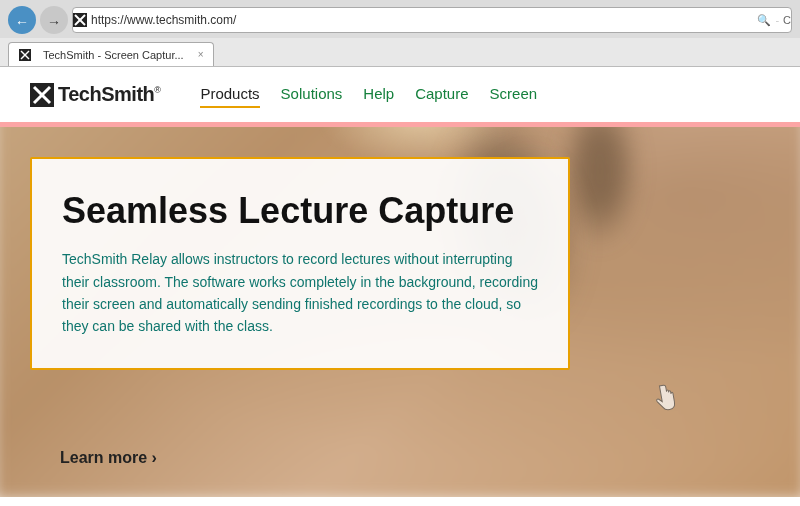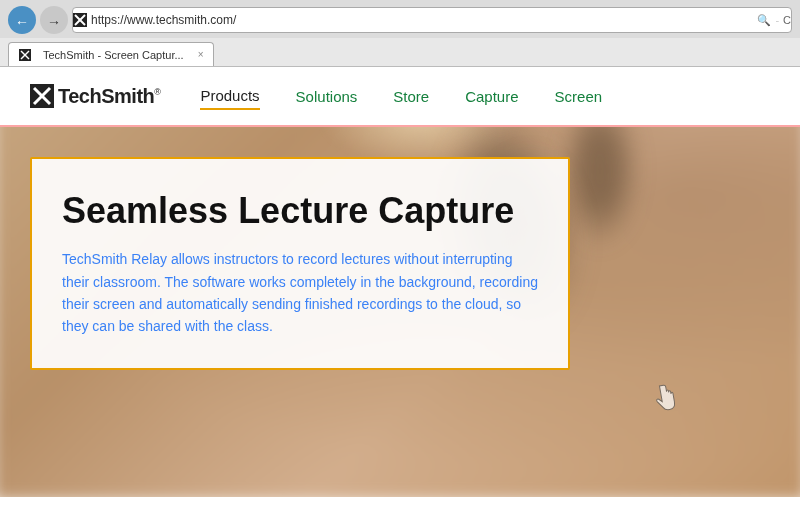--- a/index.html
+++ b/index.html
@@ -171,21 +171,21 @@
       width: 200px; height: 100px;
       background: radial-gradient(ellipse, rgba(240,220,180,0.7) 0%, transparent 70%);
       filter: blur(5px);
     }
 
     
     .site-nav {
       position: relative;
       z-index: 10;
       background: white;
-      border-bottom: 2px solid #fca5a5;
+      border-bottom: 5px solid #fca5a5;
       display: flex;
       align-items: center;
       padding: 8px 30px;
       height: 60px;
     }
 
     .site-logo {
       display: flex;
       align-items: center;
       gap: 4px;
@@ -205,22 +205,21 @@
     }
 
     .logo-text sup {
       font-size: 9px;
       font-weight: 400;
       vertical-align: super;
     }
 
     .nav-links {
       display: flex;
-      gap: 36px;
-      align-items: center;
+      gap: 21px;
       flex: 1;
     }
 
     .nav-link {
       font-size: 15px;
       color: #15803d;
       text-decoration: none;
       cursor: pointer;
       padding: 4px 0;
     }
@@ -253,21 +252,21 @@
     .hero-title {
       font-size: 36px;
       font-weight: 700;
       color: #111;
       margin-bottom: 16px;
       line-height: 1.2;
     }
 
     .hero-description {
       font-size: 14px;
-      color: #3b82f6;
+      color: #0f766e;
       line-height: 1.6;
       margin-bottom: 0;
     }
 
     .learn-more {
       position: absolute;
       bottom: 30px;
       left: 30px;
       font-size: 16px;
       font-weight: 600;
@@ -345,33 +344,34 @@
         <line x1="20" y1="4" x2="4" y2="20" stroke="white" stroke-width="3"></line>
       </svg>
       <span class="logo-text">
         <span>TechSmith</span><sup>®</sup>
       </span>
     </div>
 
     <div class="nav-links">
       <a class="nav-link highlighted">Products</a>
       <a class="nav-link">Solutions</a>
-      <a class="nav-link">Store</a>
+      <a class="nav-link">Help</a>
       <a class="nav-link">Capture</a>
       <a class="nav-link">Screen</a>
     </div>
   </nav>
 
   <div class="hero-section">
     <div class="hero-card">
       <h1 class="hero-title">Seamless Lecture Capture</h1>
       <p class="hero-description">TechSmith Relay allows instructors to record lectures without interrupting their classroom. The software works completely in the background, recording their screen and automatically sending finished recordings to the cloud, so they can be shared with the class.</p>
     </div>
   </div>
 
+  <a class="learn-more" style="position:absolute; bottom:30px; left:60px; z-index:5;">Learn more ›</a>
 
   <div class="cursor-indicator">
     <svg width="28" height="28" viewBox="0 0 28 28">
       <path d="M10 2 C10 2 10 16 10 18 L7 15 C6 14 4 15 5 17 L10 24 C11 26 13 27 16 27 C20 27 22 24 22 20 L22 12 C22 10 20 10 20 12 L20 10 C20 8 18 8 18 10 L18 9 C18 7 16 7 16 9 L16 4 C16 2 14 2 14 2 L14 2 C12 2 10 2 10 2Z" fill="white" stroke="#555" stroke-width="1"></path>
     </svg>
   </div>
 
 </div>
 
 </body></html>

